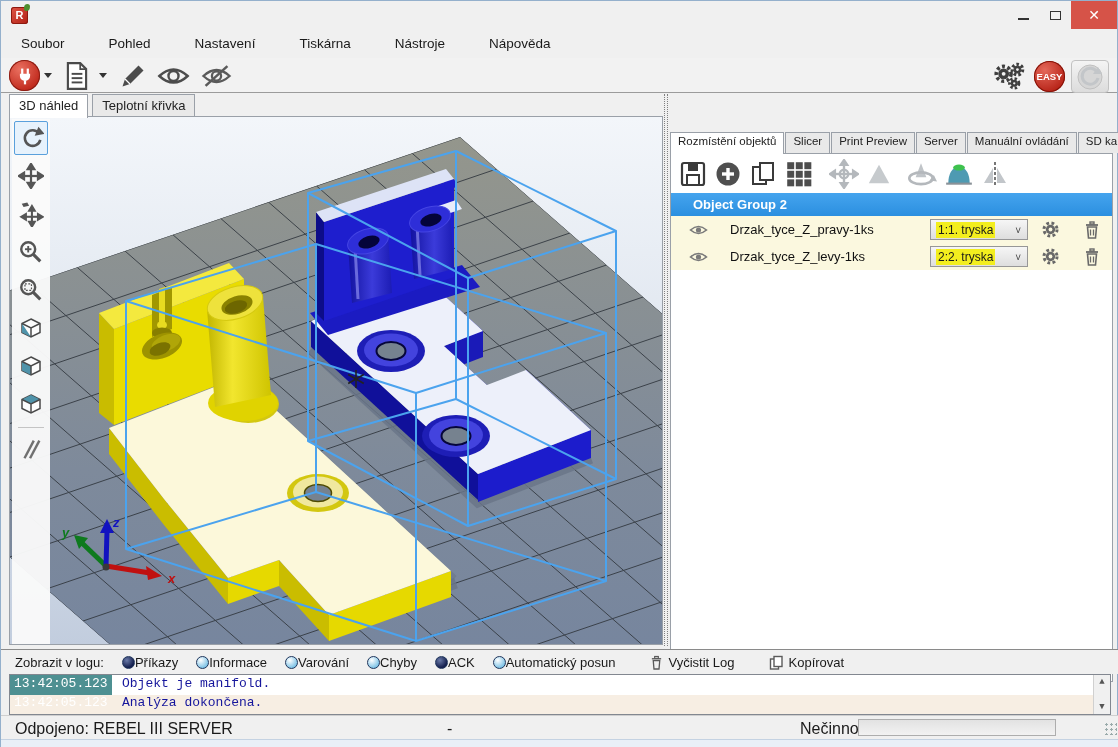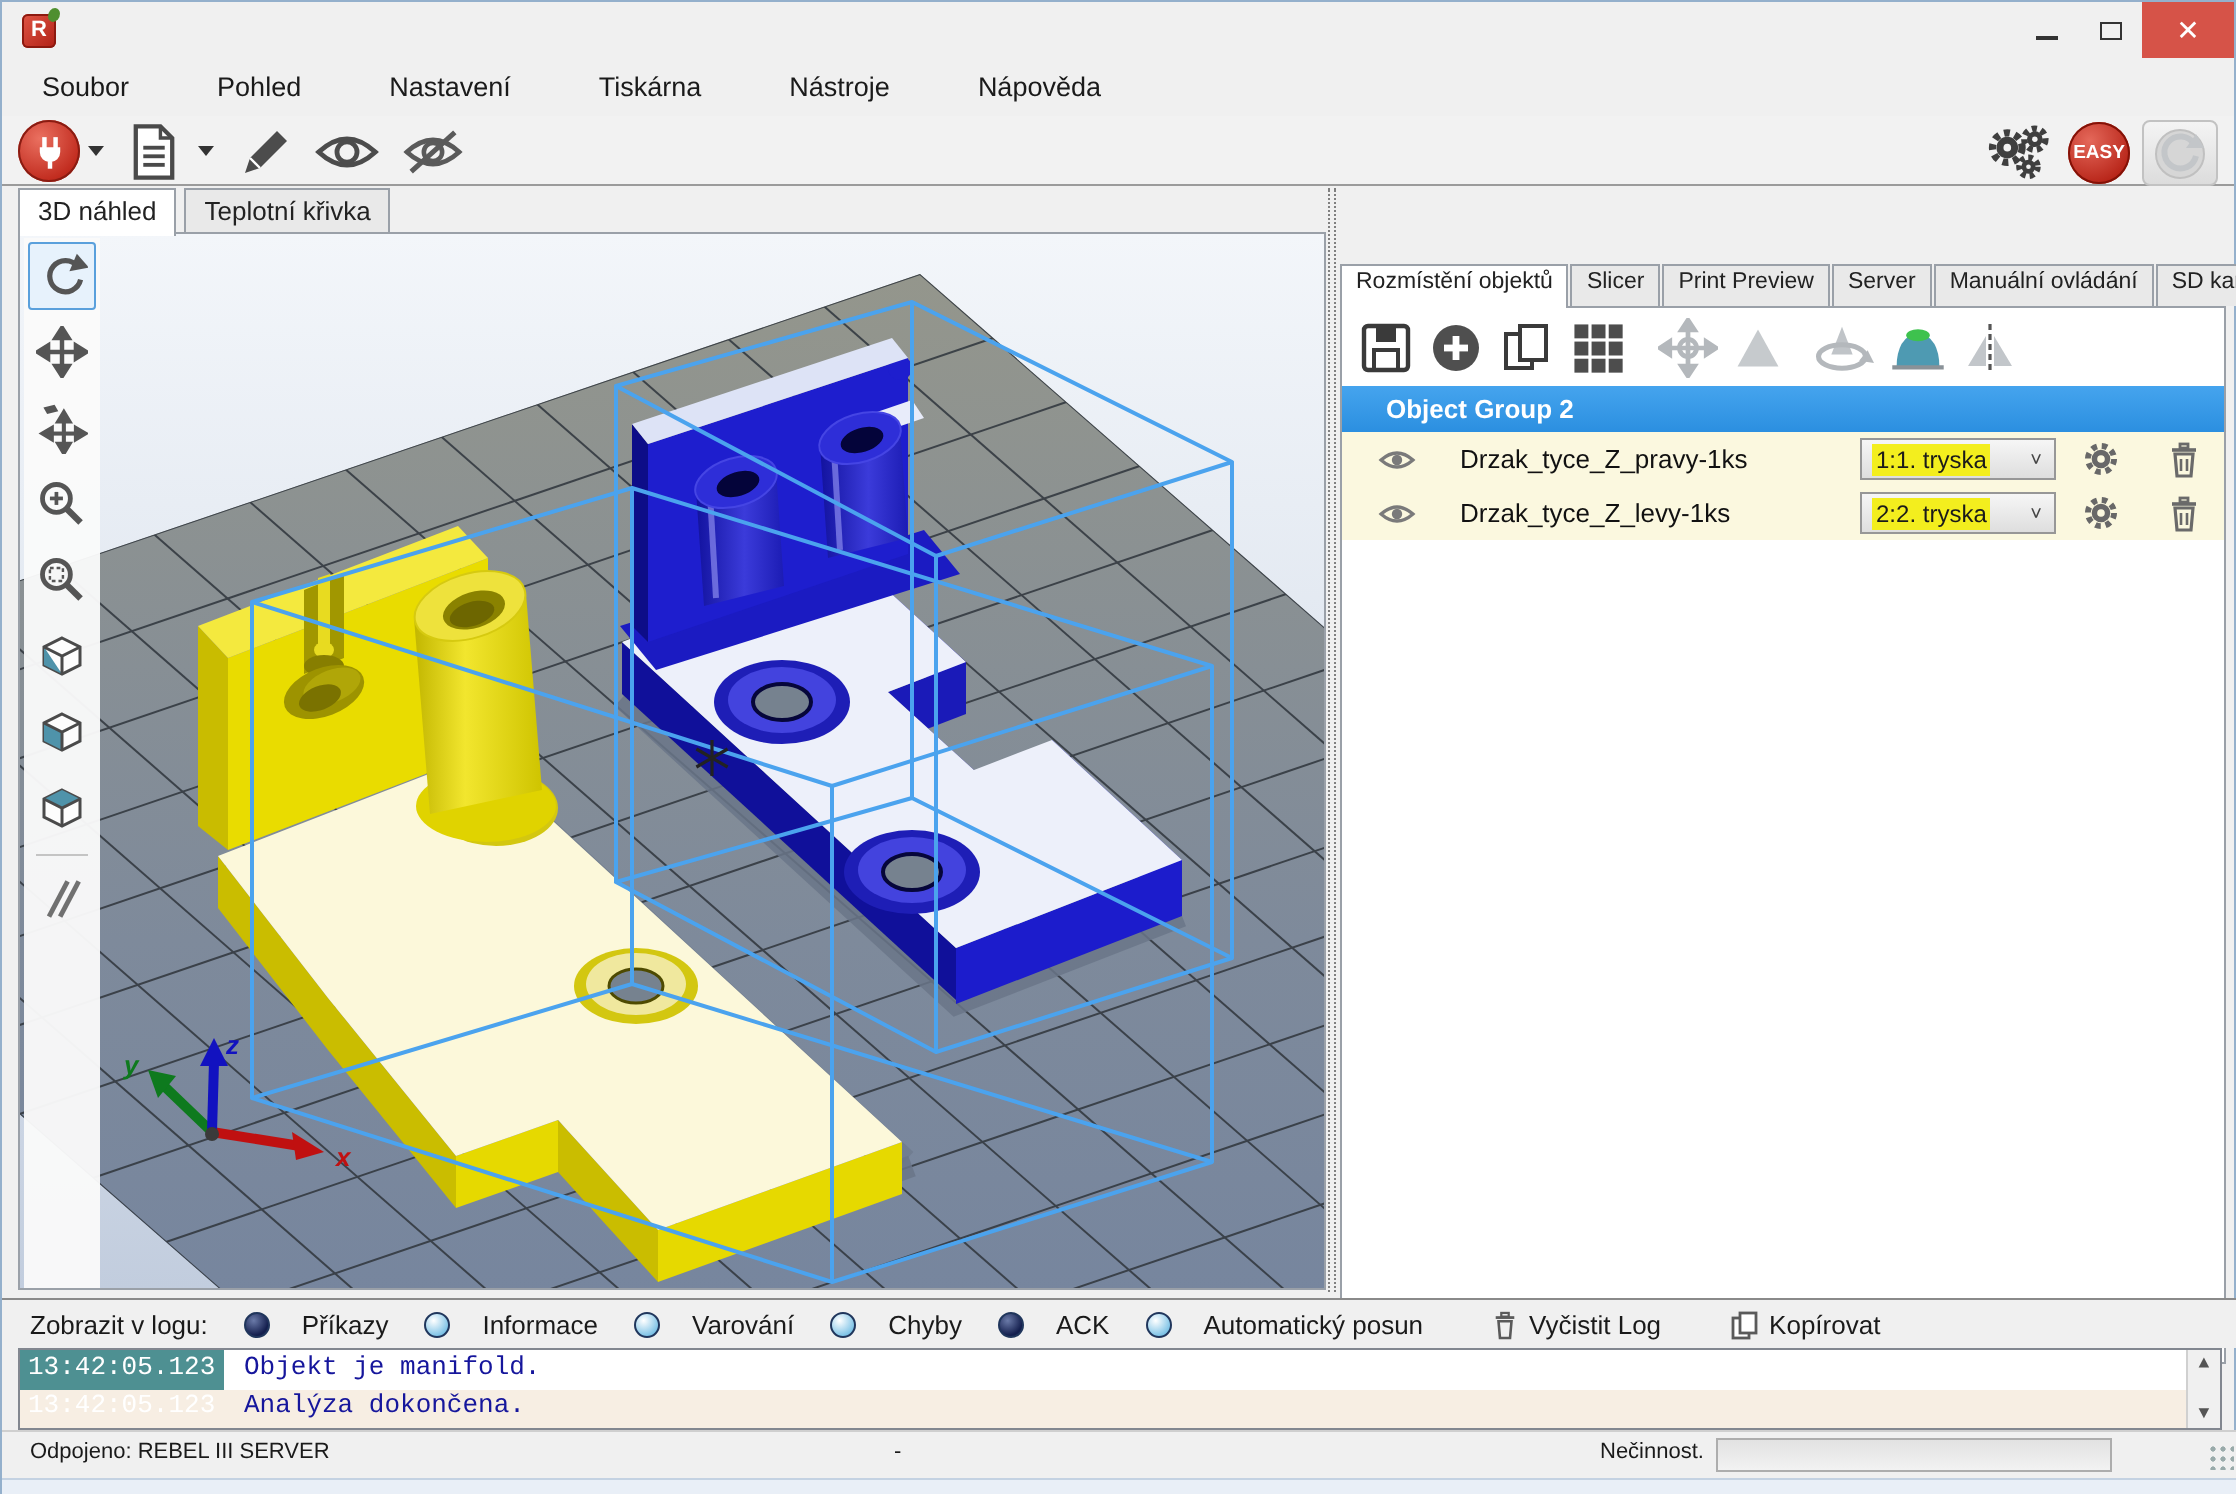--- a/index.html
+++ b/index.html
@@ -61,37 +61,37 @@
   .combo { position:absolute; left:259px; top:3px; width:98px; height:21px; background:linear-gradient(#f6f6f6,#dedede); border:1px solid #979797; display:flex; align-items:center; padding-left:5px; font-size:12px; }
   .combo .hl { background:#f3ee1e; padding:1px 2px 1px 0; }
   .combo .pre { background:#f3ee1e; padding:1px 0 1px 2px; }
   .combo-arrow { position:absolute; right:6px; top:5px; color:#444; font-size:10px; }
   .row-gear { position:absolute; left:370px; top:4px; }
   .row-trash { position:absolute; left:412px; top:4px; }
 
   
   .logbar { position:absolute; left:0px; top:648px; width:1118px; height:25px; background:#f0f0f0; border-top:1px solid #8a8a8a; display:flex; align-items:center; }
   .logbar-label { margin-left:14px; font-size:13px; }
-  .chip { display:flex; align-items:center; gap:16px; margin-left:18px; font-size:13px; }
+  .chip { display:flex; align-items:center; gap:0; margin-left:18px; font-size:13px; }
   .chip-dot { width:13px; height:13px; border-radius:50%; border:1px solid #20365c; }
   .chip-dot.dark { background:radial-gradient(circle at 35% 30%, #6a7aa8, #141f4e 70%); }
   .chip-dot.light { background:radial-gradient(circle at 35% 30%, #ffffff, #7cc2e6 75%); }
   .logbtn { display:flex; align-items:flex-start; gap:6px; margin-left:34px; font-size:13px; }
 
   
   .logbox { position:absolute; left:8px; top:673px; width:1102px; height:41px; border:1px solid #828790; background:#fff; font-family:"Liberation Mono", monospace; font-size:13px; }
   .ts-col { position:absolute; left:0; top:0; width:102px; height:39px; background:#4e9092; }
   .log-row { position:absolute; left:0; height:19px; width:1083px; }
   .log-row .ts { position:absolute; left:4px; color:#fff; }
   .log-row .msg { position:absolute; left:112px; color:#16169c; }
   .log-row.r2 { background:#f7eee3; }
   .log-scroll { position:absolute; right:0; top:0; width:17px; height:39px; background:#f0f0f0; border-left:1px solid #d0d0d0; display:flex; flex-direction:column; justify-content:space-between; align-items:center; font-size:9px; color:#555; padding:2px 0; }
 
   
-  .statusbar { position:absolute; left:0; top:714px; width:1118px; height:24px; background:#f0f0f0; border-top:1px solid #cfcfcf; font-size:11px; }
+  .statusbar { position:absolute; left:0; top:714px; width:1118px; height:24px; background:#f0f0f0; border-top:1px solid #cfcfcf; font-size:16px; }
   .sb-conn { position:absolute; left:14px; top:4px; }
   .sb-center { position:absolute; left:446px; top:4px; }
   .sb-activity { position:absolute; left:799px; top:4px; }
   .sb-progress { position:absolute; left:857px; top:3px; width:198px; height:17px; border:1px solid #adadad; background:linear-gradient(#e2e2e2,#f2f2f2); }
   .sb-grip { position:absolute; right:2px; top:6px; width:13px; height:13px;
      background-image:radial-gradient(circle, #9aa 1.2px, transparent 1.4px);
      background-size:5px 5px; }
   .bottom-strip { position:absolute; left:0; top:738px; width:1118px; height:9px; background:#e9eff7; border-top:1px solid #c4d2e2; }
 </style>
 </head>

